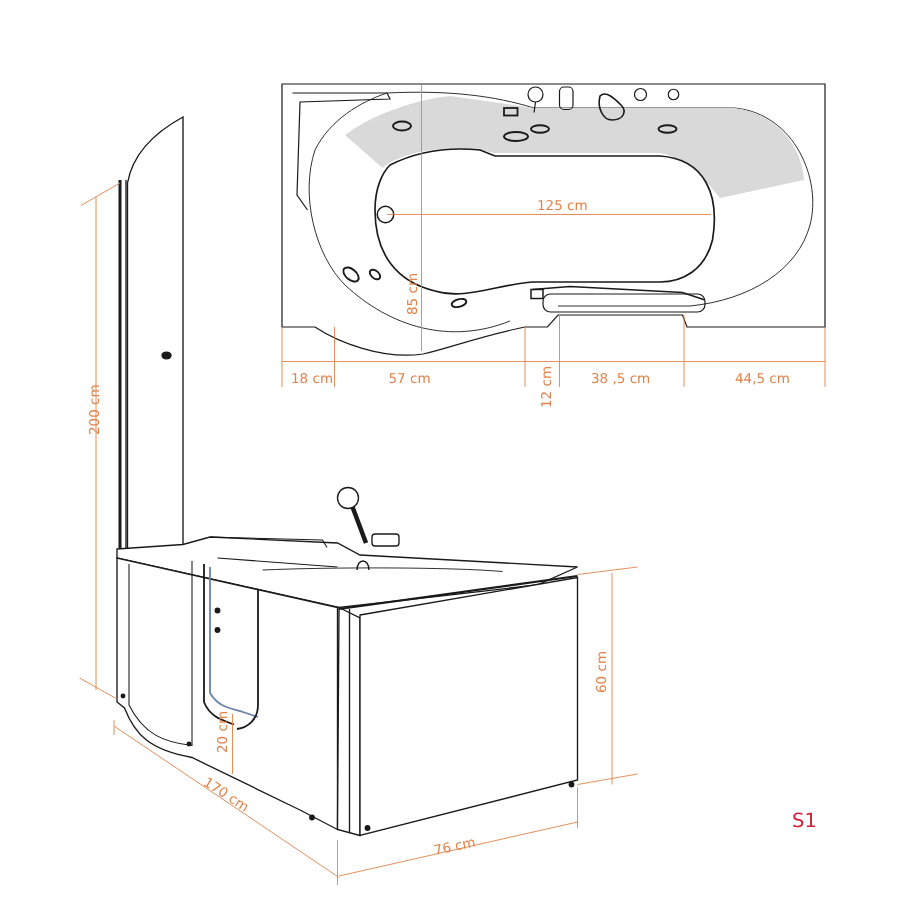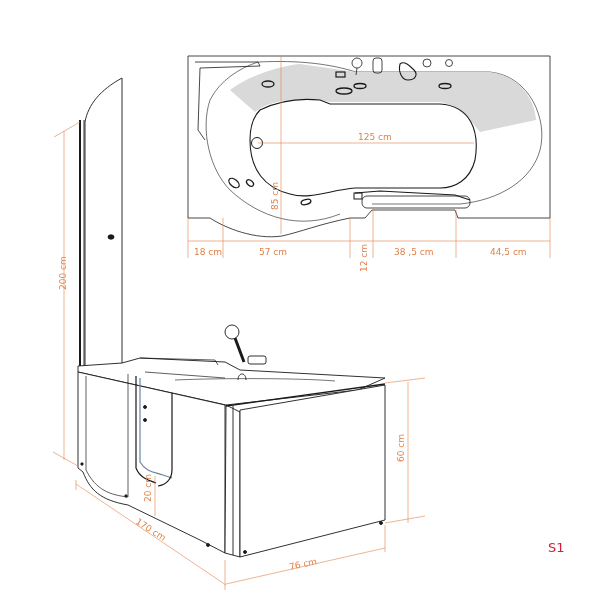--- a/index.html
+++ b/index.html
@@ -1,20 +1,20 @@
 <!DOCTYPE html>
 <html><head>
 <meta charset="utf-8">
 <style>
   html, body { margin:0; padding:0; background:#ffffff; }
   body { width:600px; height:600px; position:relative; overflow:hidden;
          font-family:"DejaVu Sans", sans-serif; }
   #stage { position:absolute; left:0; top:0; width:600px; height:600px; }
   .dim { fill:#e0824a; font-size:9px; font-family:"DejaVu Sans", sans-serif; }
-  .label-s1 { position:absolute; left:548px; top:540px; color:#d0203a;
+  .label-s1 { position:absolute; left:528px; top:540px; color:#d0203a;
               font-size:13px; font-family:"DejaVu Sans", sans-serif; }
 </style>
 </head>
 <body>
 
 <svg id="stage" viewBox="0 0 600 600" xmlns="http://www.w3.org/2000/svg">
 
   <g fill="none" stroke="#1a1a1a" stroke-width="0.8">
 
     <path d="M188 56 L550 56 L550 218 L458 218 L455 210 L372 210 L365 218 L350 218 C320 224 300 232 282 236 C255 240 225 228 210 218 L188 218 Z"></path>

